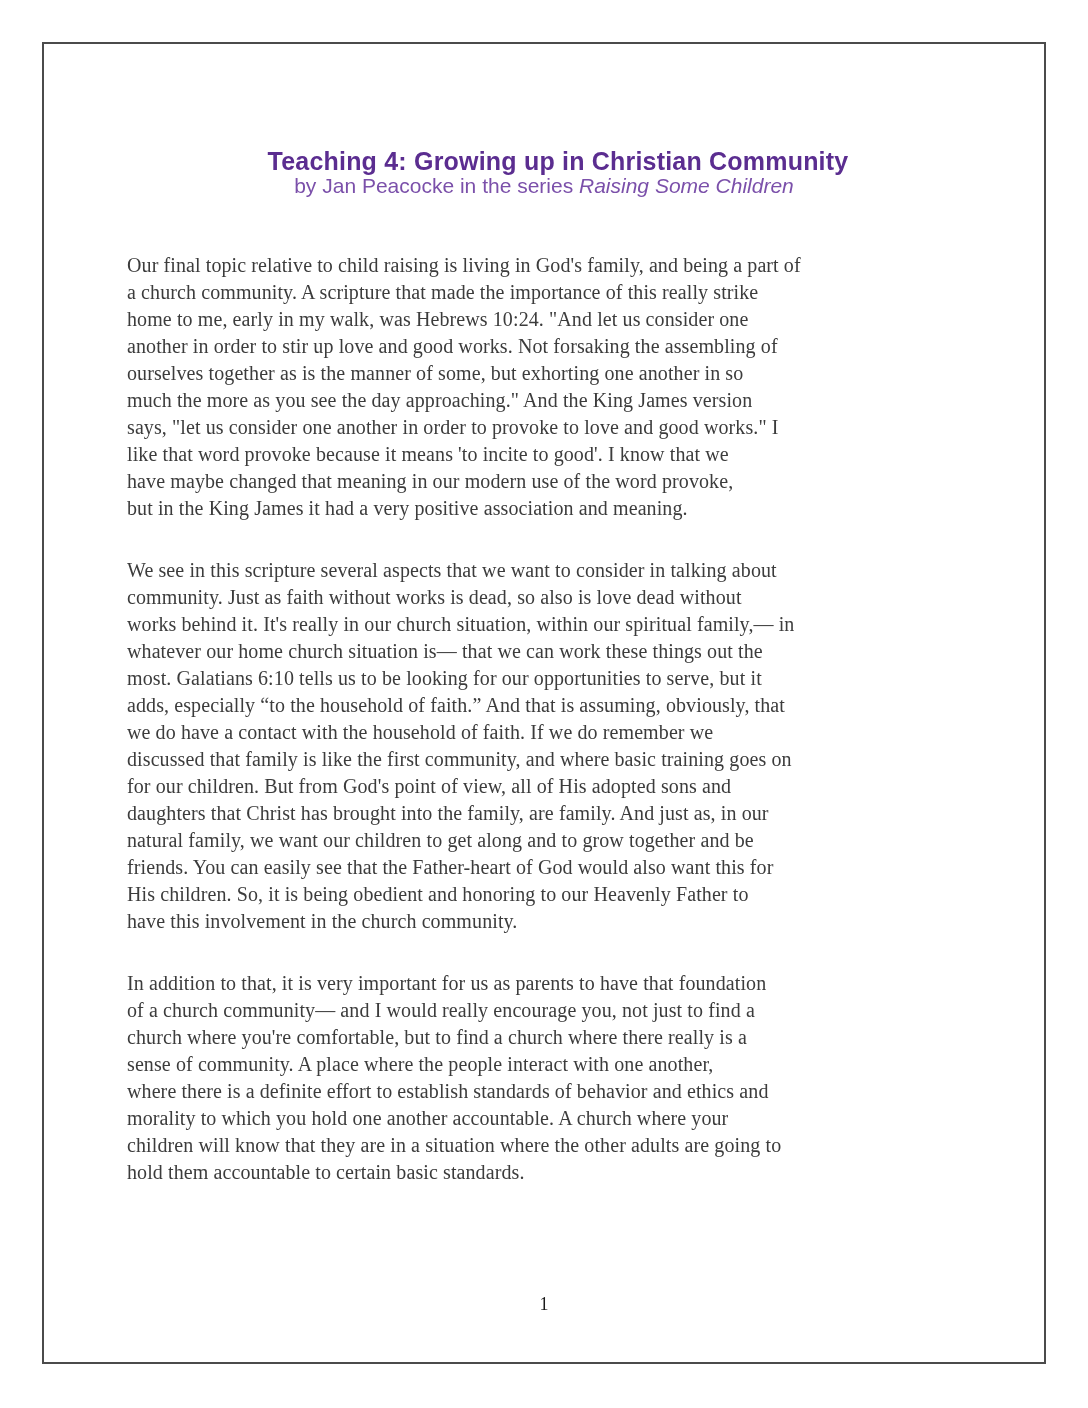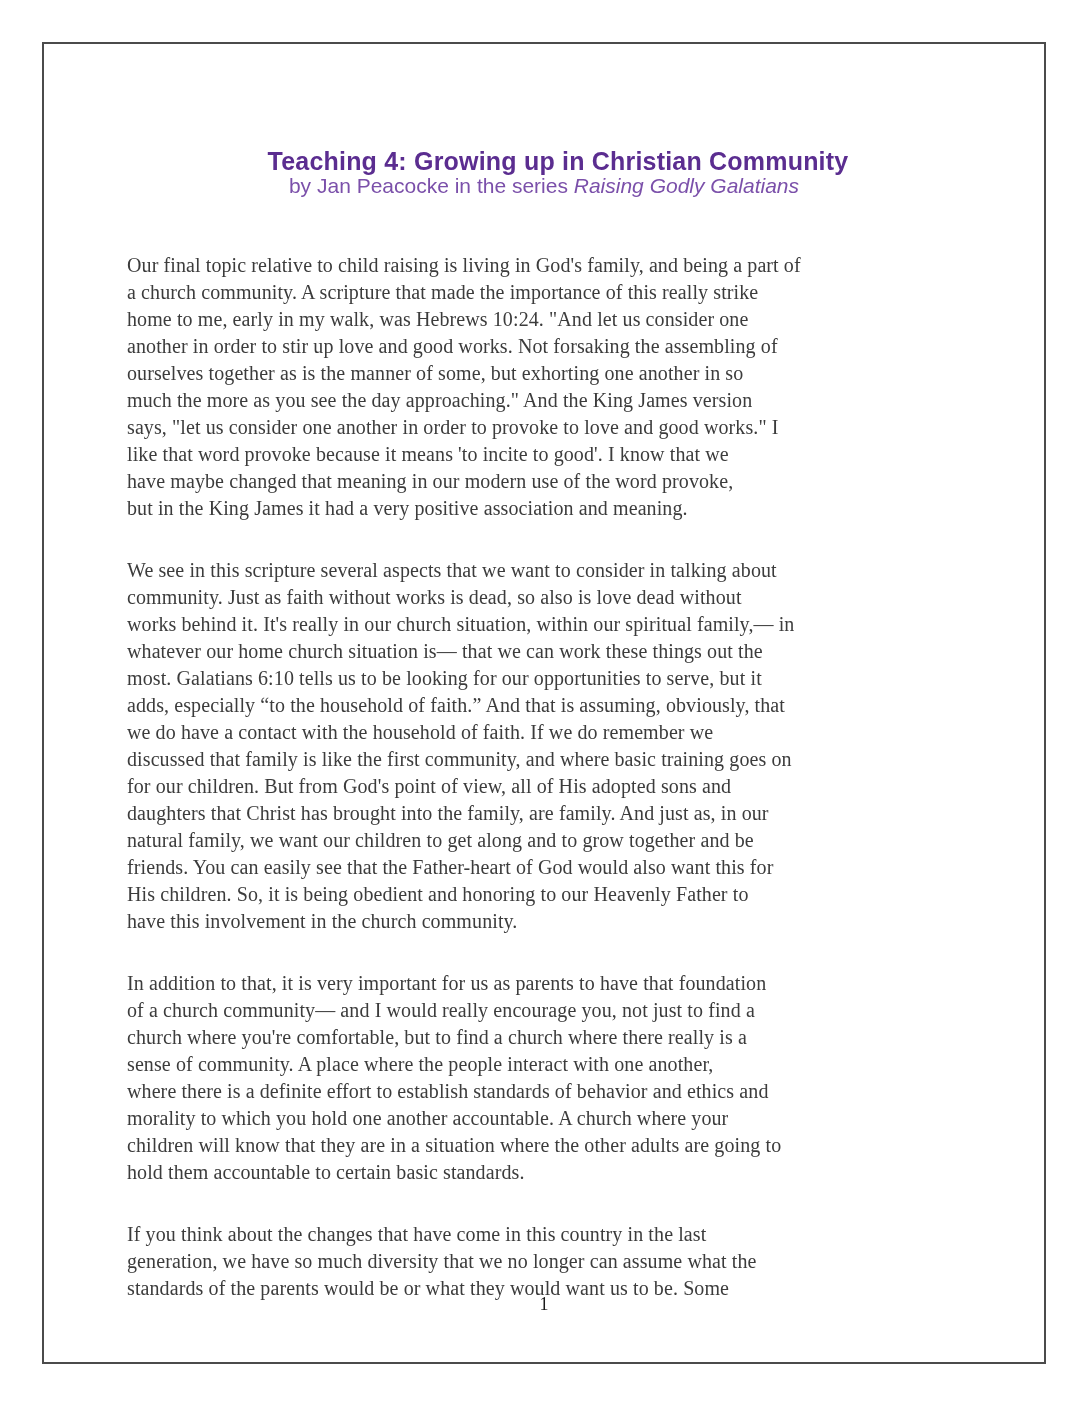--- a/index.html
+++ b/index.html
@@ -79,21 +79,21 @@
   }
 </style>
 </head>
 <body>
 
 <div class="canvas">
   <div class="page-border"></div>
 
   <h1 class="doc-title">Teaching 4: Growing up in Christian Community</h1>
 
-  <p class="doc-subtitle"><span>by Jan Peacocke in the series </span><em>Raising Godly Galatians</em></p>
+  <p class="doc-subtitle"><span>by Jan Peacocke in the series </span><em>Raising Some Children</em></p>
 
   <div class="paragraphs">
     <p class="para">Our final topic relative to child raising is living in God's family, and being a part of
 a church community. A scripture that made the importance of this really strike
 home to me, early in my walk, was Hebrews 10:24. "And let us consider one
 another in order to stir up love and good works. Not forsaking the assembling of
 ourselves together as is the manner of some, but exhorting one another in so
 much the more as you see the day approaching." And the King James version
 says, "let us consider one another in order to provoke to love and good works." I
 like that word provoke because it means 'to incite to good'. I know that we
@@ -114,19 +114,16 @@
 His children. So, it is being obedient and honoring to our Heavenly Father to
 have this involvement in the church community.</p>
     <p class="para">In addition to that, it is very important for us as parents to have that foundation
 of a church community— and I would really encourage you, not just to find a
 church where you're comfortable, but to find a church where there really is a
 sense of community. A place where the people interact with one another,
 where there is a definite effort to establish standards of behavior and ethics and
 morality to which you hold one another accountable. A church where your
 children will know that they are in a situation where the other adults are going to
 hold them accountable to certain basic standards.</p>
-    <p class="para">If you think about the changes that have come in this country in the last
-generation, we have so much diversity that we no longer can assume what the
-standards of the parents would be or what they would want us to be. Some</p>
   </div>
 
   <div class="page-number">1</div>
 </div>
 
 </body></html>

